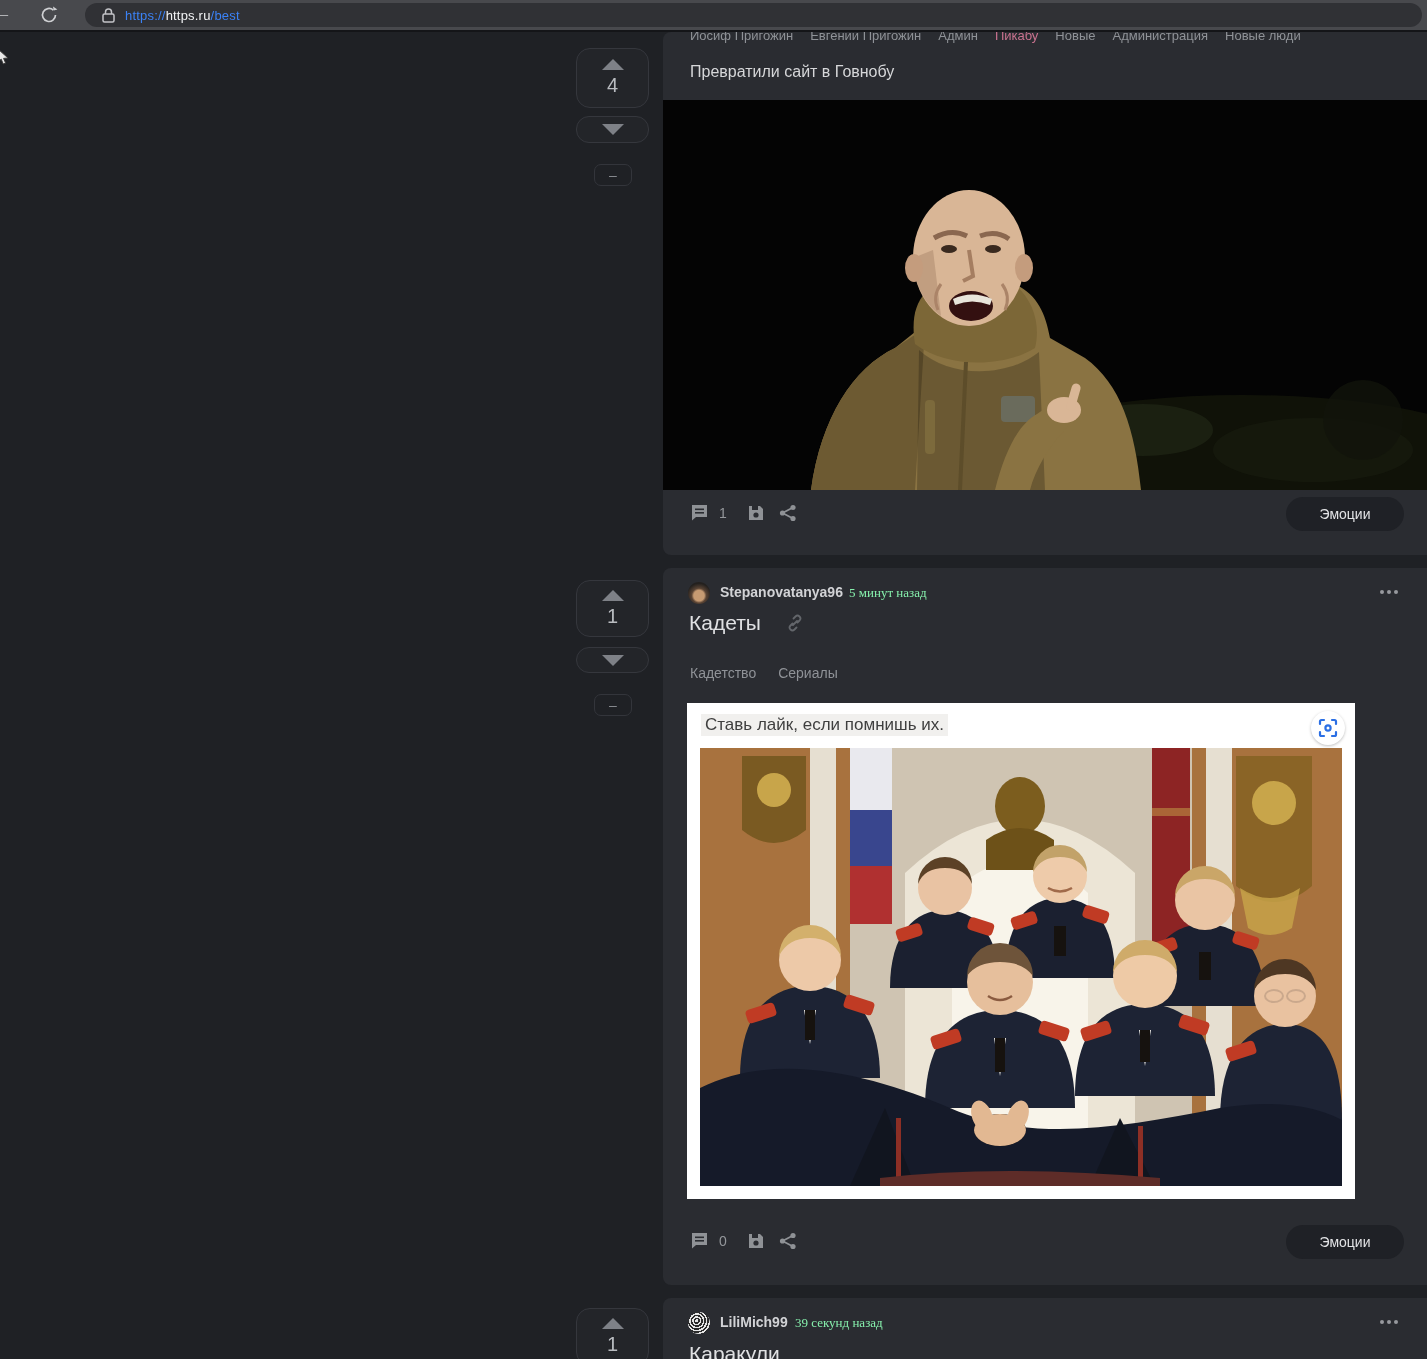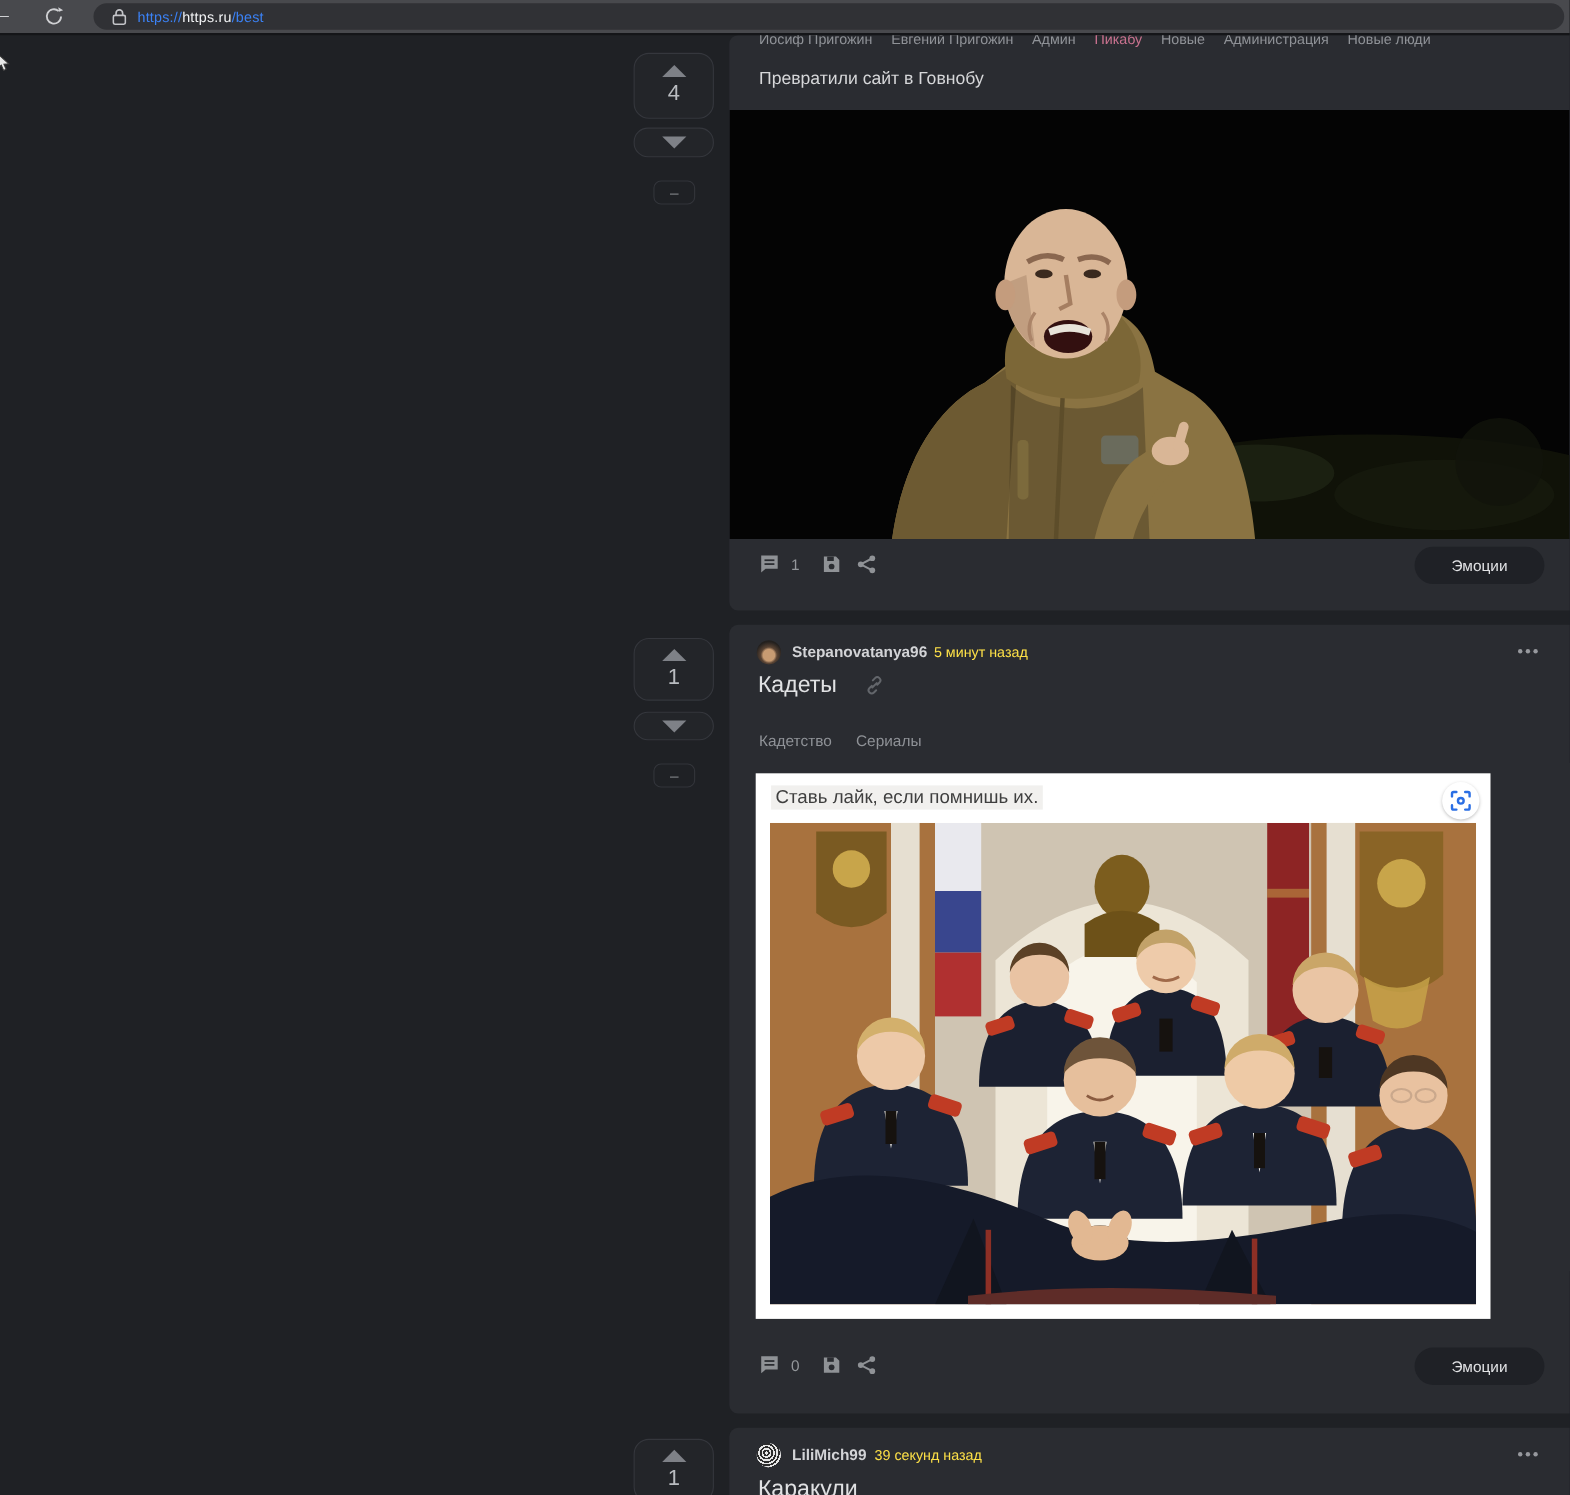--- a/index.html
+++ b/index.html
@@ -36,21 +36,21 @@
   .card{position:absolute;left:663px;width:853px;background:#2a2c31;border-radius:8px;}
   .tag-row{position:absolute;display:flex;gap:17px;white-space:nowrap;}
   .tag{font-size:13px;color:#8f9297;}
   .tag.hl{color:#c9728f;}
   .post-text{position:absolute;font-size:16px;color:#d6d7d9;}
   .post-title{position:absolute;font-size:21px;color:#e0e1e3;display:flex;align-items:center;gap:25px;}
   .hdr-avatar{position:absolute;width:22px;height:22px;border-radius:50%;}
   .av-photo{background:radial-gradient(circle at 50% 62%,#c79b72 30%,#5a4434 42%,#23201e 70%);}
   .av-scribble{background:repeating-radial-gradient(circle at 40% 40%,#e6e6e6 0 1.5px,#2c2c2c 1.5px 3px);}
   .hdr-user{position:absolute;font-size:14px;font-weight:bold;color:#d2d3d6;}
-  .hdr-time{position:absolute;font-size:13px;color:#fde047;}
+  .hdr-time{position:absolute;font-size:13px;color:#86efac;font-family:Liberation Serif, serif;}
   .dots{position:absolute;display:flex;gap:3px;}
   .dots i{width:4px;height:4px;border-radius:50%;background:#97999e;}
   .action-icons{position:absolute;display:flex;align-items:center;gap:14px;}
   .count{font-size:14px;color:#94979b;margin-left:-4px;margin-right:6px;}
   .emotions{position:absolute;width:118px;height:34px;border-radius:17px;background:#1f2126;color:#e2e3e5;
     font-size:14px;display:flex;align-items:center;justify-content:center;}
   .imgframe{position:absolute;background:#fff;}
   .img-caption{position:absolute;left:14px;top:11px;font-size:17px;color:#3f3f3f;background:#f1f0ee;padding:1px 4px;}
   .scan-badge{position:absolute;right:10px;top:8px;width:34px;height:34px;border-radius:50%;background:#fff;
     box-shadow:0 1px 3px rgba(0,0,0,.25);display:flex;align-items:center;justify-content:center;}

